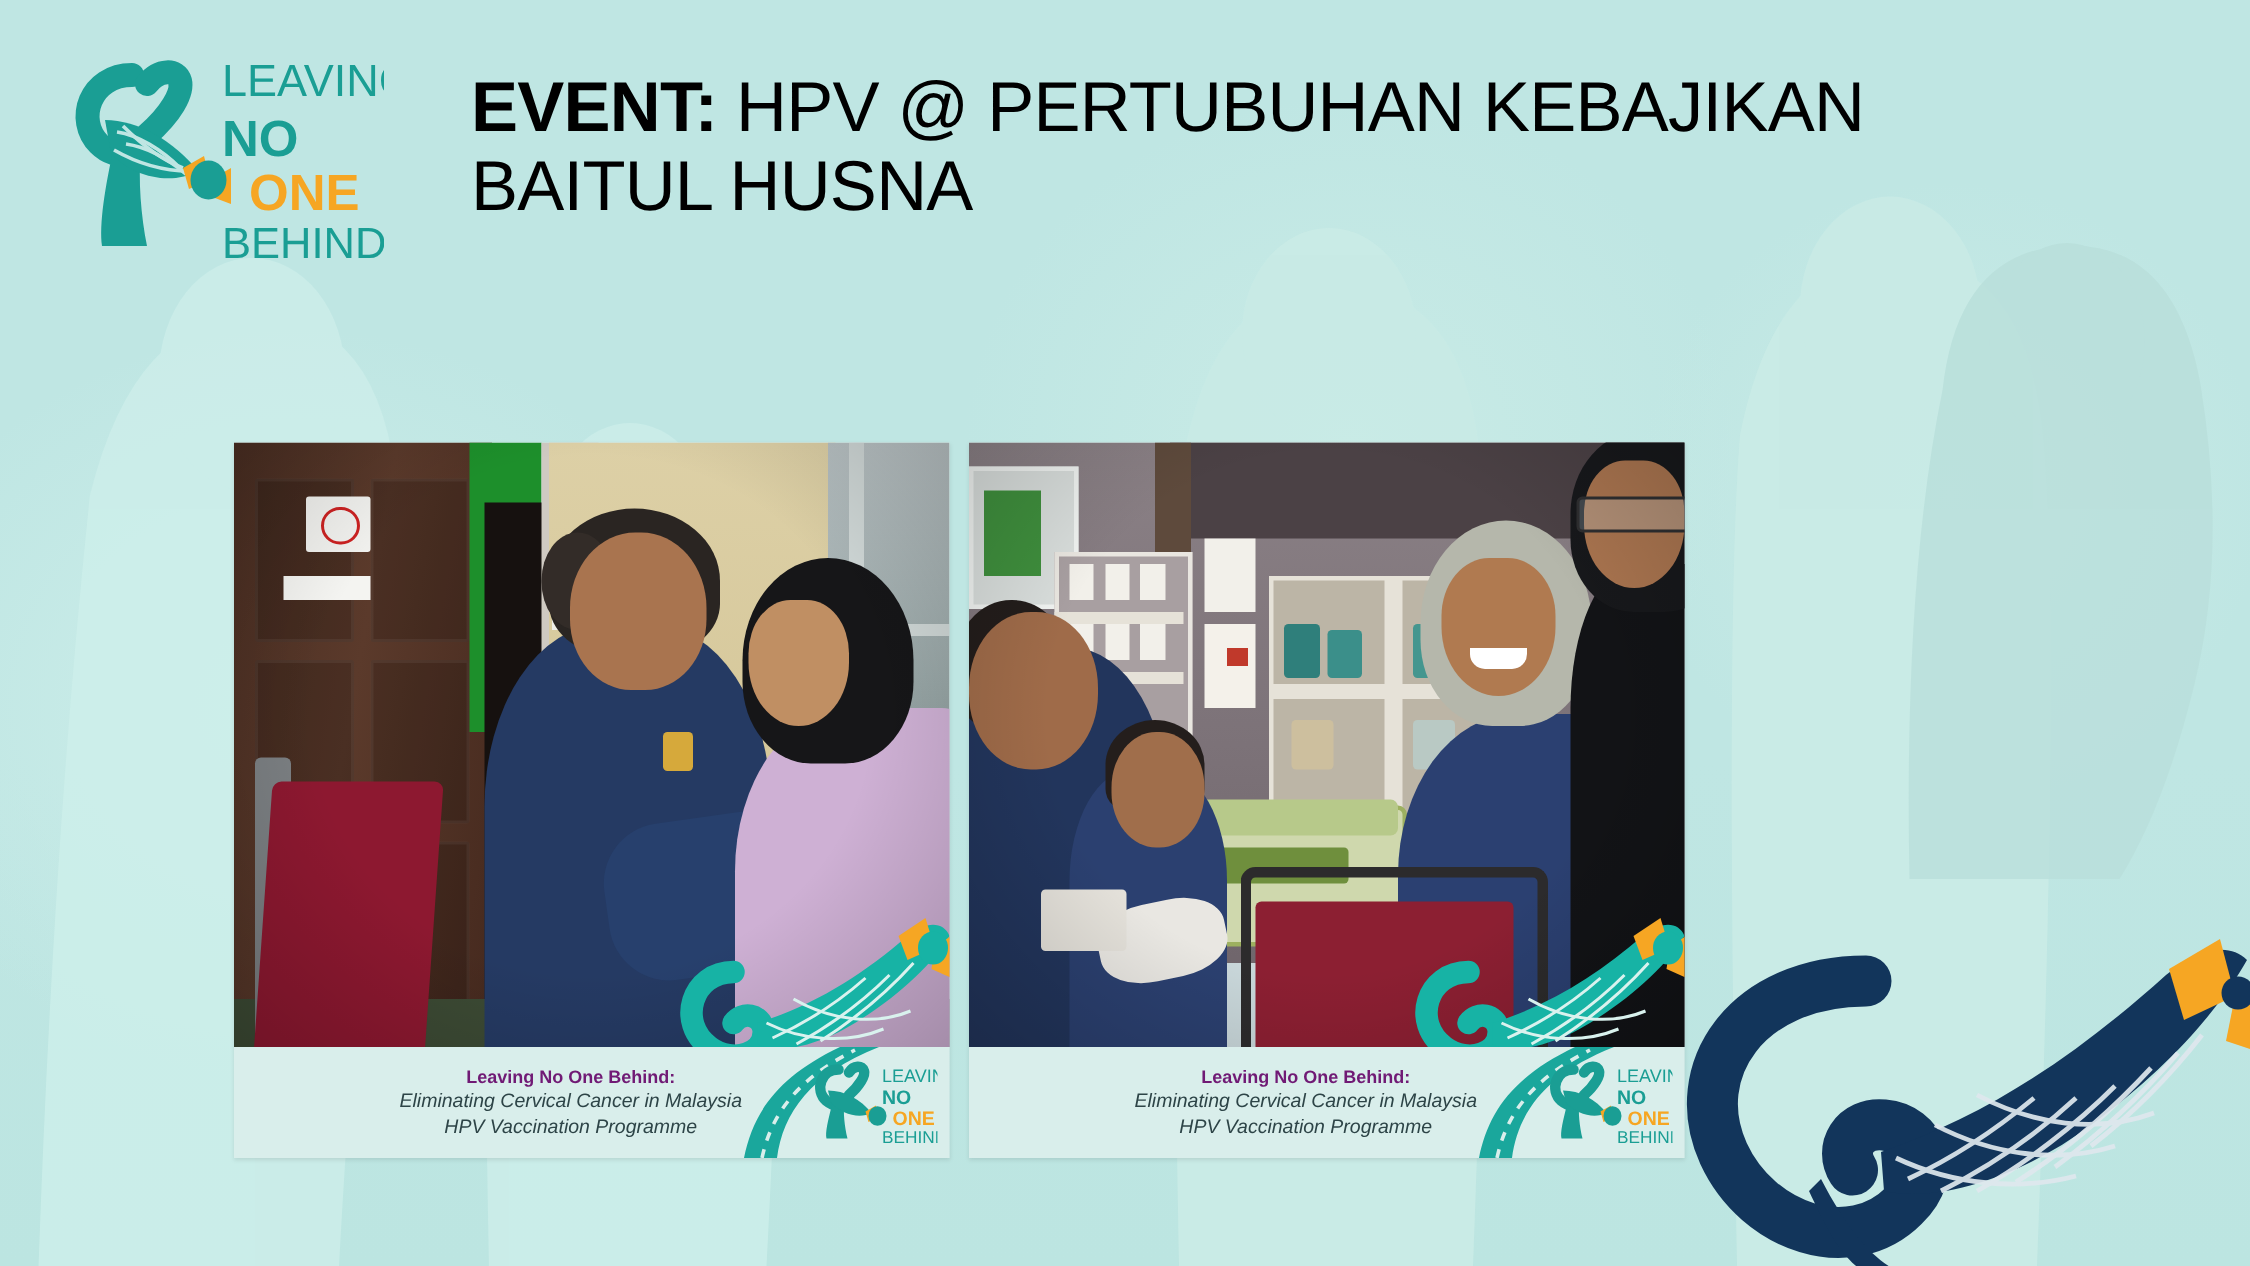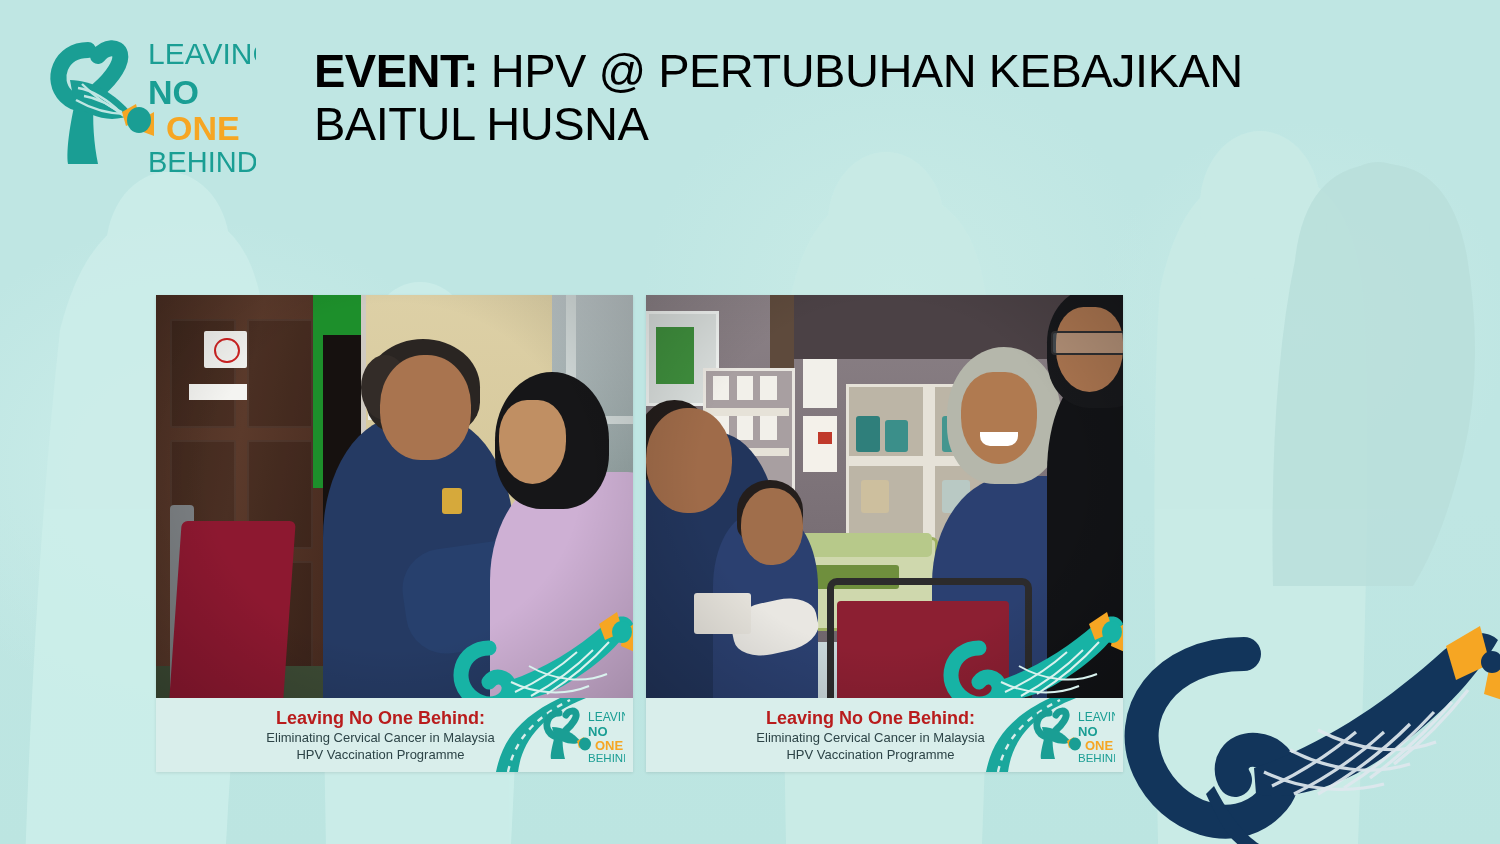--- a/index.html
+++ b/index.html
@@ -40,22 +40,22 @@
   .card{
     width:477px;height:477px;background:#d9eeeb;overflow:hidden;position:relative;
     box-shadow:0 1px 3px rgba(0,0,0,.10);
   }
   .photo{position:relative;width:477px;height:403px;overflow:hidden;}
   .caption{
     height:74px;background:#d9eeeb;position:relative;
     display:flex;align-items:center;justify-content:center;
   }
   .cap-text{text-align:center;line-height:1.28;color:#26383a;padding-right:28px;}
-  .cap-1{font-size:18px;font-weight:700;color:#b91c1c;}
-  .cap-2,.cap-3{font-size:13px;color:#2d4447;}
+  .cap-1{font-size:12px;font-weight:700;color:#701a75;}
+  .cap-2,.cap-3{font-size:13px;font-style:italic;color:#2d4447;}
   .cap-logo{position:absolute;right:8px;top:7px;width:84px;height:58px;}
   .road{position:absolute;left:280px;bottom:0;width:150px;height:74px;pointer-events:none;}
 
   .ribbon-overlay{position:absolute;right:-6px;bottom:-8px;width:190px;height:100px;}
 
   
   .scene{position:absolute;inset:0;}
   .p1-wallA{position:absolute;left:0;top:0;width:36%;height:100%;background:linear-gradient(100deg,#4a2e22 0%,#5b3a2b 45%,#45291e 100%);}
   .p1-doorpanel{position:absolute;background:rgba(0,0,0,.18);border:2px solid rgba(255,255,255,.05);border-radius:2px;}
   .p1-green{position:absolute;left:33%;top:0;width:10%;height:48%;background:#1d8f2b;}

